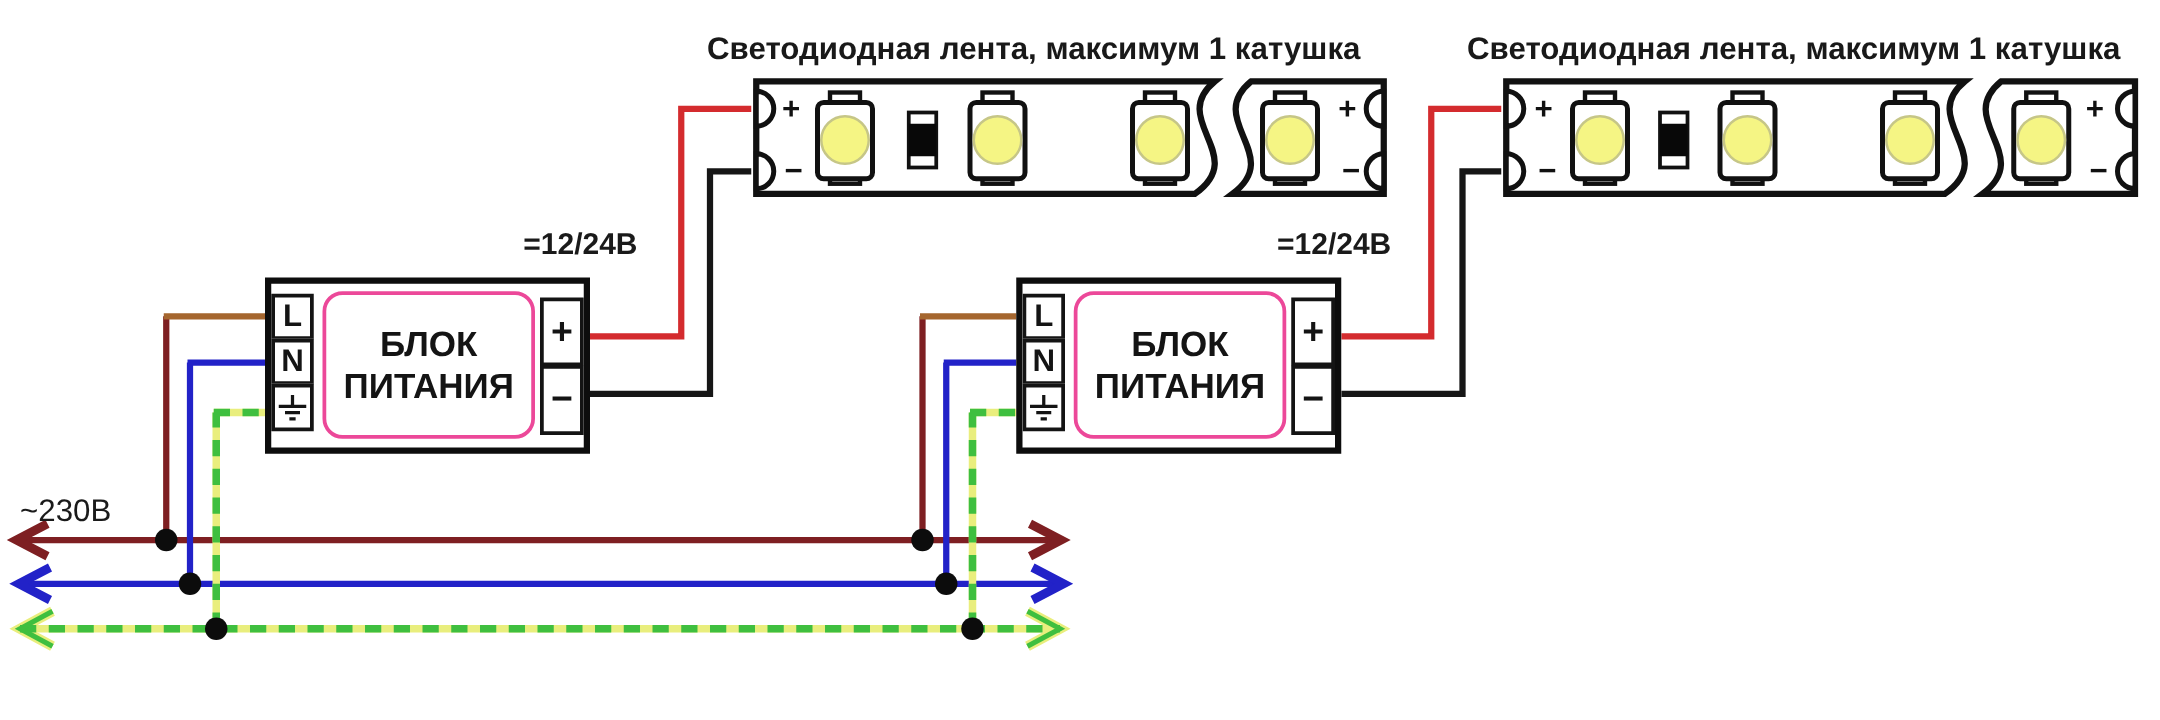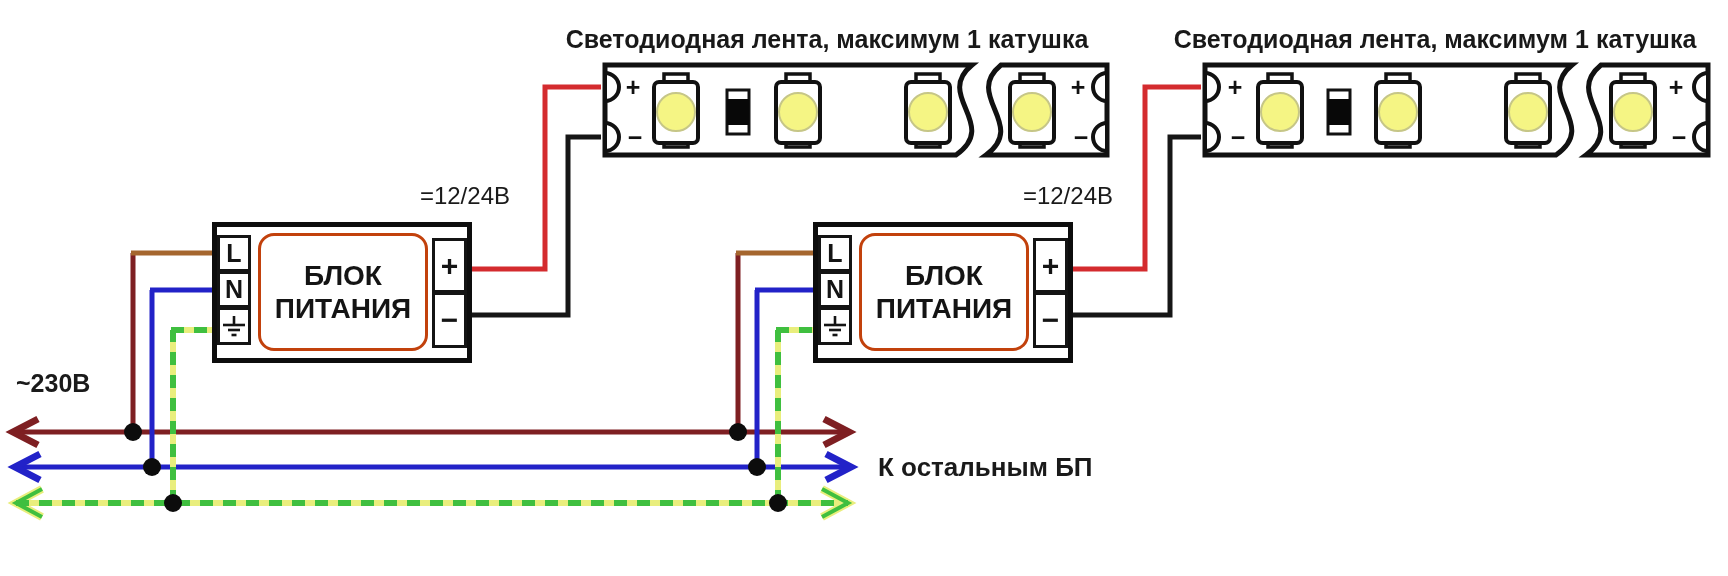--- a/index.html
+++ b/index.html
@@ -1,29 +1,29 @@
 <!DOCTYPE html>
 <html><head>
 <meta charset="utf-8">
 <style>
   html,body{margin:0;padding:0;background:#fff;}
   .stage{position:relative;width:1728px;height:576px;background:#ffffff;overflow:hidden;
          font-family:"Liberation Sans",sans-serif;color:#1a1a1a;}
   .stage svg.layer{position:absolute;left:0;top:0;}
   .lbl{position:absolute;white-space:nowrap;color:#1a1a1a;}
   .strip-title{top:13px;width:660px;text-align:center;font-size:25px;font-weight:600;color:#191919;margin-top:12px;}
-  .dc-label{top:182px;width:145px;text-align:right;font-size:24px;font-weight:400;}
-  .mains-label{left:16px;top:369px;font-size:25px;font-weight:700;}
+  .dc-label{top:182px;width:145px;text-align:right;font-size:24px;font-weight:700;}
+  .mains-label{left:16px;top:395px;font-size:25px;font-weight:400;}
   .bus-label{left:878px;top:452px;font-size:26px;font-weight:600;}
   .caption{left:8px;top:533px;font-size:26px;font-weight:400;color:#414141;}
   .pm{position:absolute;width:26px;text-align:center;font-size:25px;line-height:28px;font-weight:700;color:#111;}
   
   .psu{position:absolute;top:222px;width:260px;height:141px;border:5px solid #0d0d0d;
        background:#fff;box-sizing:border-box;}
-  .psu-core{position:absolute;left:41px;top:6px;width:170px;height:118px;border:3px solid #c2410c;
+  .psu-core{position:absolute;left:41px;top:6px;width:170px;height:118px;border:3px solid #ec4899;
             border-radius:16px;box-sizing:border-box;display:flex;flex-direction:column;
             align-items:center;justify-content:center;font-size:28px;font-weight:600;
             line-height:33px;color:#141414;}
   .term{position:absolute;border:3px solid #141414;box-sizing:border-box;background:#fff;
         display:flex;align-items:center;justify-content:center;font-weight:700;color:#141414;}
   .t-l{left:0;top:8px;width:34px;height:37px;font-size:25px;}
   .t-n{left:0;top:44px;width:34px;height:37px;font-size:25px;}
   .t-e{left:0;top:80px;width:34px;height:38px;}
   .t-plus{right:0;top:11px;width:35px;height:55px;font-size:30px;}
   .t-minus{right:0;top:65px;width:35px;height:56px;font-size:30px;}
@@ -173,21 +173,20 @@
   <div class="pm" style="left:1663px;top:73px">+</div>
   <div class="pm" style="left:1666px;top:123px">−</div>
 
   <div class="lbl strip-title" style="left:497px">Светодиодная лента, максимум 1 катушка</div>
   <div class="lbl strip-title" style="left:1105px">Светодиодная лента, максимум 1 катушка</div>
 
   <div class="lbl dc-label" style="left:365px">=12/24В</div>
   <div class="lbl dc-label" style="left:968px">=12/24В</div>
 
   <div class="lbl mains-label">~230В</div>
-  <div class="lbl bus-label">К остальным БП</div>
 
   <div class="psu" style="left:212px">
     <div class="psu-core">
       <div>БЛОК</div>
       <div>ПИТАНИЯ</div>
     </div>
     <div class="term t-l">L</div>
     <div class="term t-n">N</div>
     <div class="term t-e">
       <svg width="26" height="24" viewBox="0 0 26 24">

